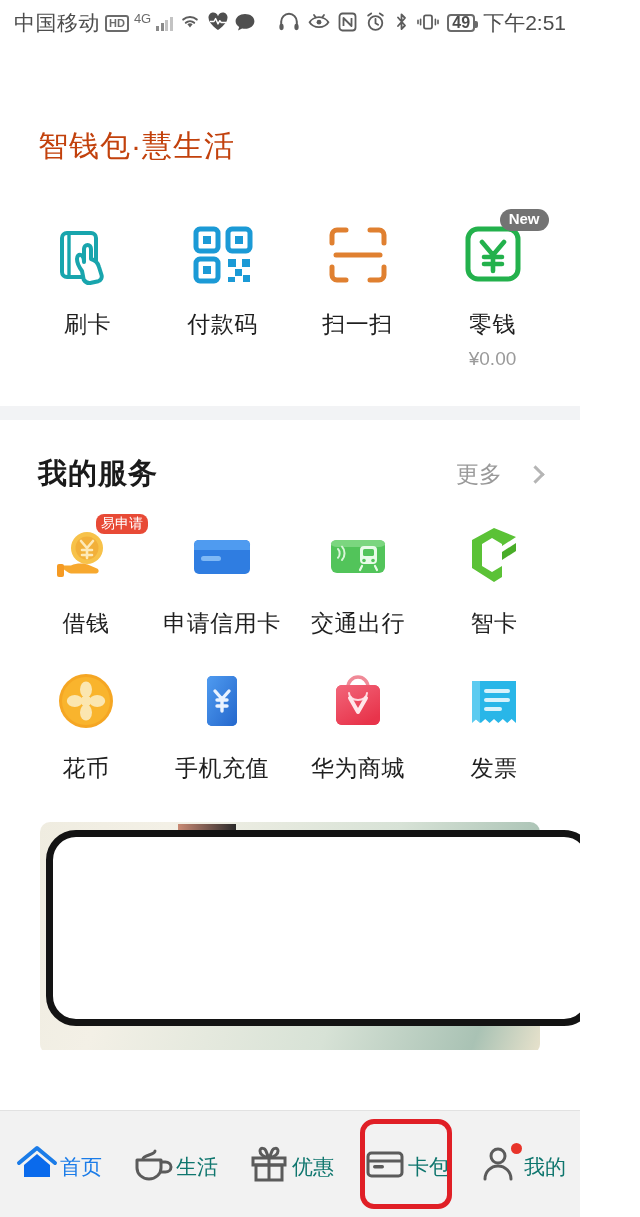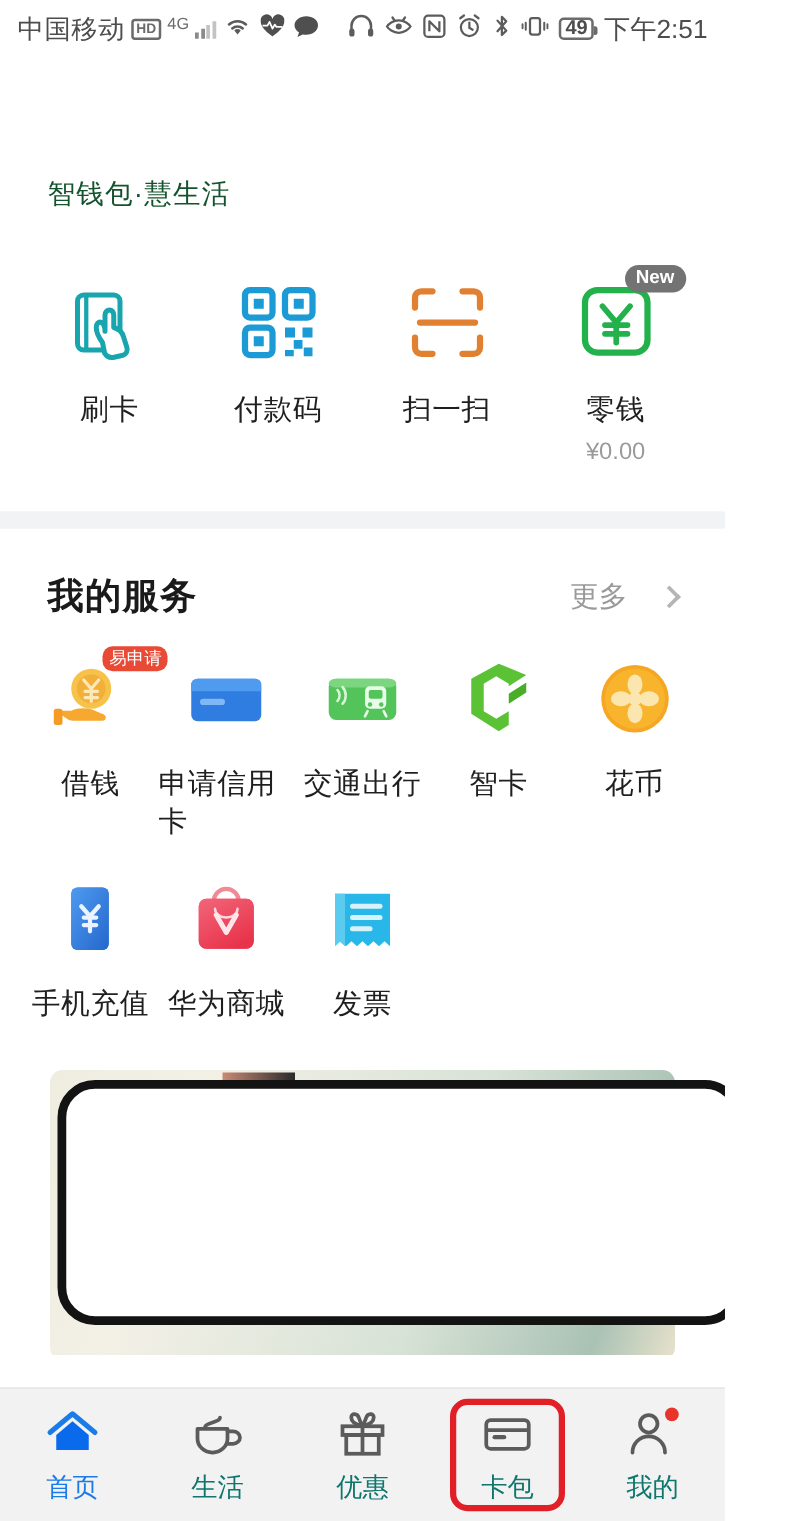--- a/index.html
+++ b/index.html
@@ -49,21 +49,21 @@
   }
   .batt::after {
     content: ""; position: absolute; right: -5px; top: 5px;
     width: 3px; height: 7px; background: #6b6b6b; border-radius: 0 2px 2px 0;
   }
   .clock { font-size: 21px; color: #4d4d4d; }
 
   
   .header { padding: 66px 0 0 38px; flex: 0 0 auto; }
   .title { font-size: 46px; font-weight: bold; color: #1a1a1a; letter-spacing: 1px; }
-  .subtitle { font-size: 22px; color: #14532d; margin-top: 28px; letter-spacing: 1px; }
+  .subtitle { font-size: 30px; color: #c2410c; margin-top: 14px; letter-spacing: 1px; }
 
   
   .quick {
     display: flex; padding: 52px 20px 36px 20px;
     flex: 0 0 auto;
   }
   .q-item {
     flex: 1; display: flex; flex-direction: column;
     align-items: center; position: relative;
   }
@@ -88,21 +88,21 @@
   .svc-more {
     margin-left: auto; display: flex; align-items: center; gap: 27px;
     color: #9a9a9a; font-size: 23px;
   }
   .chev {
     width: 13px; height: 13px;
     border-right: 3px solid #b5b5b5; border-top: 3px solid #b5b5b5;
     transform: rotate(45deg);
   }
   .svc-grid {
-    display: grid; grid-template-columns: repeat(5, 1fr);
+    display: grid; grid-template-columns: repeat(4, 1fr);
     row-gap: 26px; padding: 26px 18px 22px 18px; flex: 0 0 auto;
   }
   .s-item { display: flex; flex-direction: column; align-items: center; }
   .s-ico { width: 72px; height: 72px; position: relative; }
   .s-label { font-size: 23px; color: #1f1f1f; margin-top: 16px; letter-spacing: .5px; }
   .badge-apply {
     position: absolute; top: -6px; right: -26px;
     background: #e84a36; color: #fff;
     font-size: 14px; border-radius: 8px; padding: 2px 5px 3px;
     line-height: 1.1; white-space: nowrap;
@@ -133,21 +133,21 @@
   }
 
   
   .tabbar {
     margin-top: auto;
     height: 107px; background: #f2f2f2;
     display: flex; align-items: center;
     border-top: 1px solid #e2e2e2; flex: 0 0 auto;
   }
   .tab {
-    flex: 1; display: flex; flex-direction: column;
+    flex: 1; display: flex; flex-direction: row;
     align-items: center; justify-content: center;
     position: relative; height: 100%;
   }
   .tab-ico { width: 46px; height: 46px; position: relative; }
   .tab-label { font-size: 21px; color: #0f766e; margin-top: 6px; }
   .tab.active .tab-label { color: #1b7ce8; }
   .tab-dot {
     position: absolute; top: 2px; right: 2px;
     width: 11px; height: 11px; border-radius: 50%; background: #e8342a;
   }

